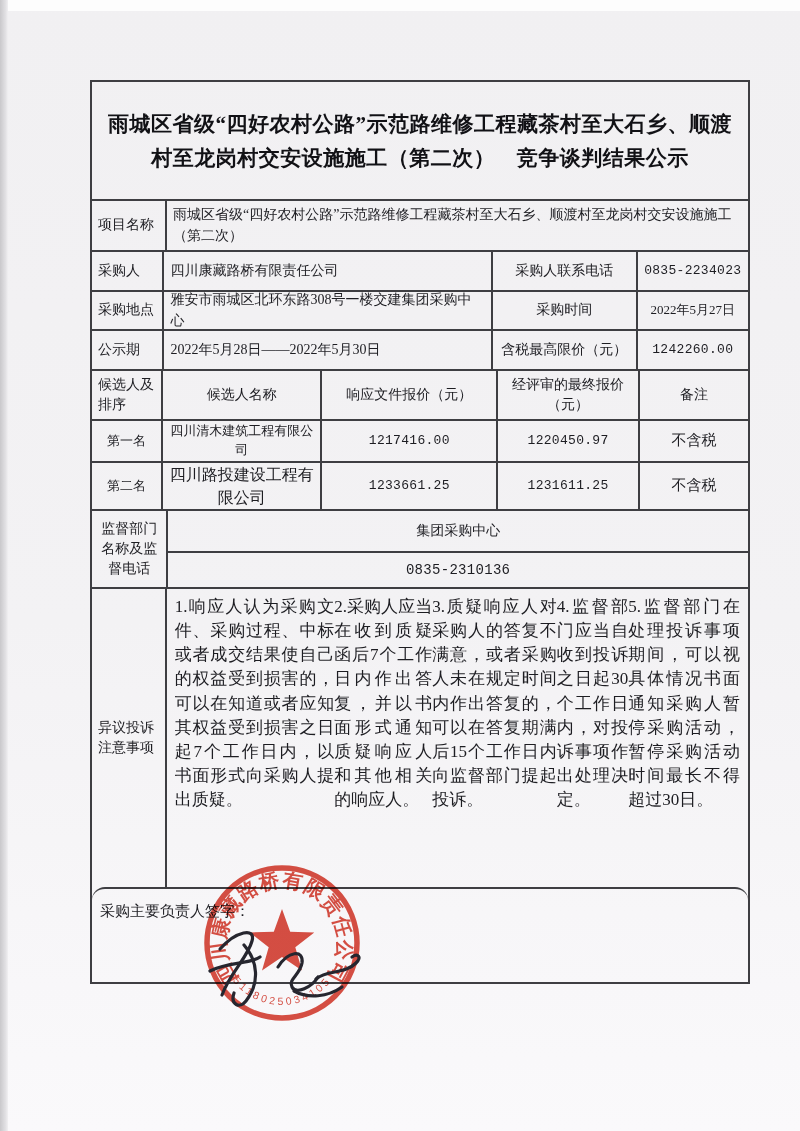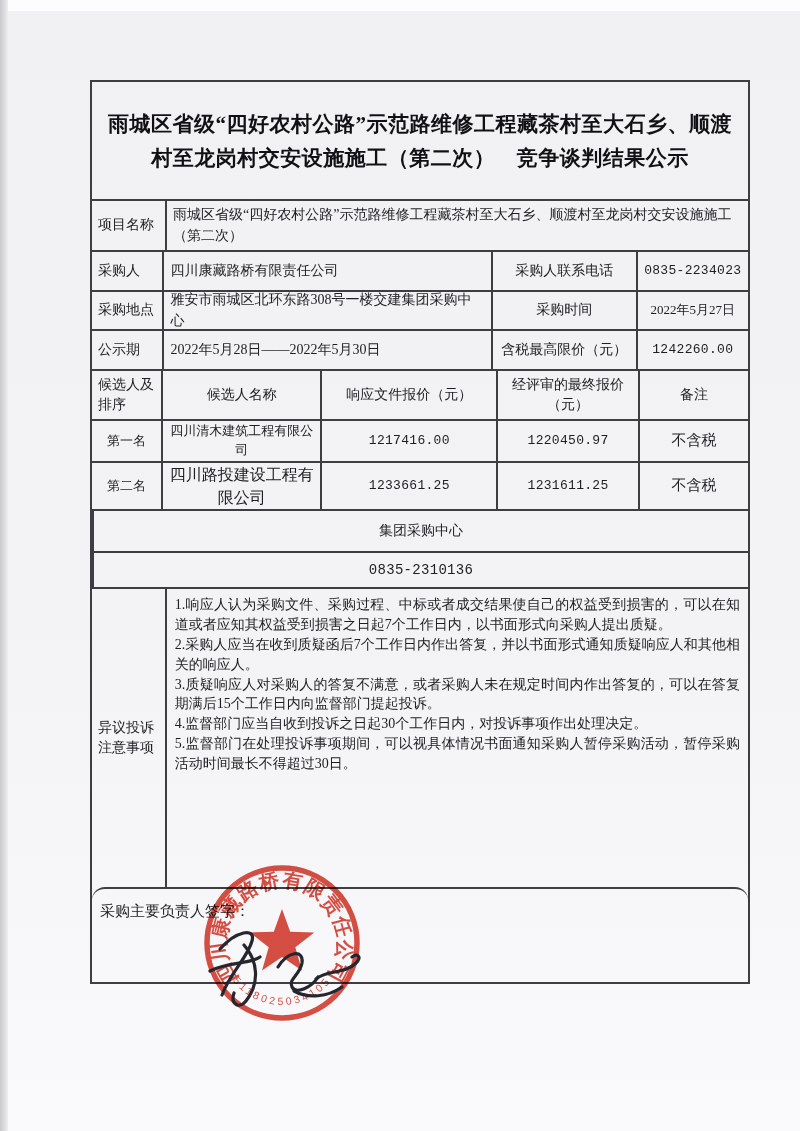--- a/index.html
+++ b/index.html
@@ -48,23 +48,23 @@
     flex:660 1 0; display:flex; align-items:center; justify-content:center;
     padding:0 10px; text-align:center;
     font-weight:bold; font-size:21px; line-height:34px; letter-spacing:.5px; color:#111115;
   }
   .stack { display:flex; flex-direction:column; padding:0; }
   .subcell { display:flex; align-items:center; justify-content:center; text-align:center; }
   .subcell + .subcell { border-top:2px solid #3e3e42; }
   .sub1 { height:46px; } .sub2 { height:41px; }
 
   .objection-body {
-    flex:596 1 0; display:flex; flex-direction:column; justify-content:flex-start;
+    flex:596 1 0; display:flex; flex-direction:row; justify-content:flex-end;
     border-left:2px solid #3e3e42; padding:6px 8px;
-    text-align:justify; line-height:1.42; font-size:14px;
+    text-align:justify; line-height:1.42; font-size:17px;
   }
   .sig-cell { flex:660 1 0; display:flex; align-items:center; padding-left:8px; font-size:15px; }
 
   .stamp { position:absolute; left:172px; top:833px; width:220px; height:220px;
     mix-blend-mode:multiply; opacity:.88; }
   .signature { position:absolute; left:198px; top:915px; width:185px; height:110px; }
 </style>
 </head>
 <body>
 
@@ -123,20 +123,21 @@
     <div class="row r8">
       <div class="cell f64 center" style="font-size:13px;">第二名</div>
       <div class="cell f163 center" style="font-size:16px;">四川路投建设工程有限公司</div>
       <div class="cell f182 center num">1233661.25</div>
       <div class="cell f143 center num">1231611.25</div>
       <div class="cell f108 center" style="font-size:15px;">不含税</div>
     </div>
 
 
     <div class="row r10">
+      <div class="cell f64 center">监督部门名称及监督电话</div>
       <div class="stack f596" style="border-left:2px solid #3e3e42;">
         <div class="subcell sub1">集团采购中心</div>
         <div class="subcell sub2 num" style="font-size:14px;">0835-2310136</div>
       </div>
     </div>
 
     <div class="row r11">
       <div class="cell f64">异议投诉注意事项</div>
       <div class="objection-body">
         <div>1.响应人认为采购文件、采购过程、中标或者成交结果使自己的权益受到损害的，可以在知道或者应知其权益受到损害之日起7个工作日内，以书面形式向采购人提出质疑。</div>

